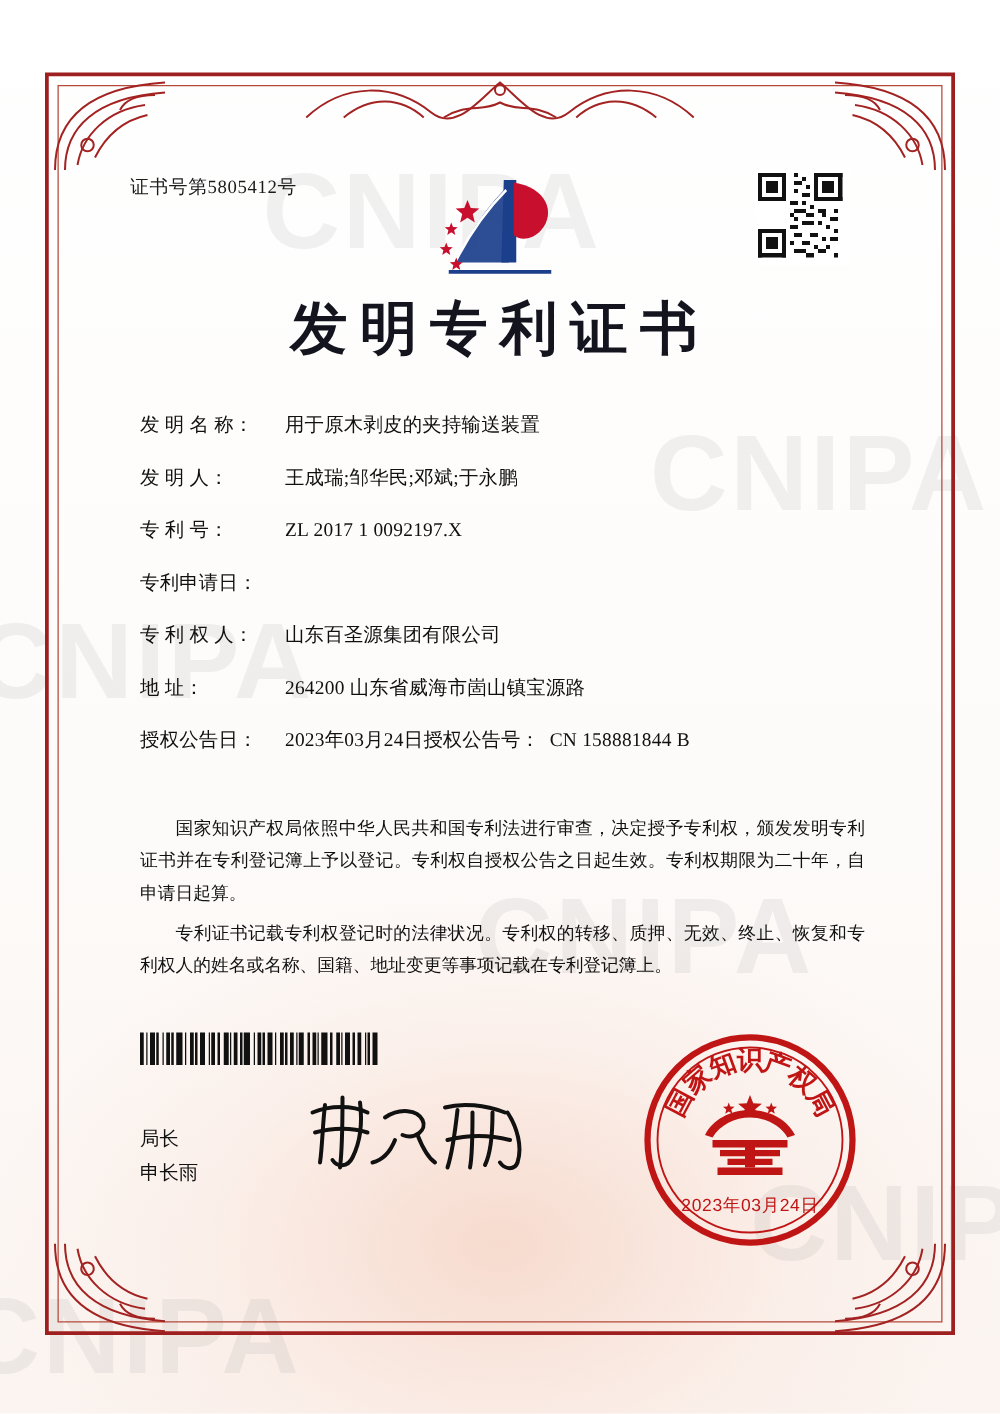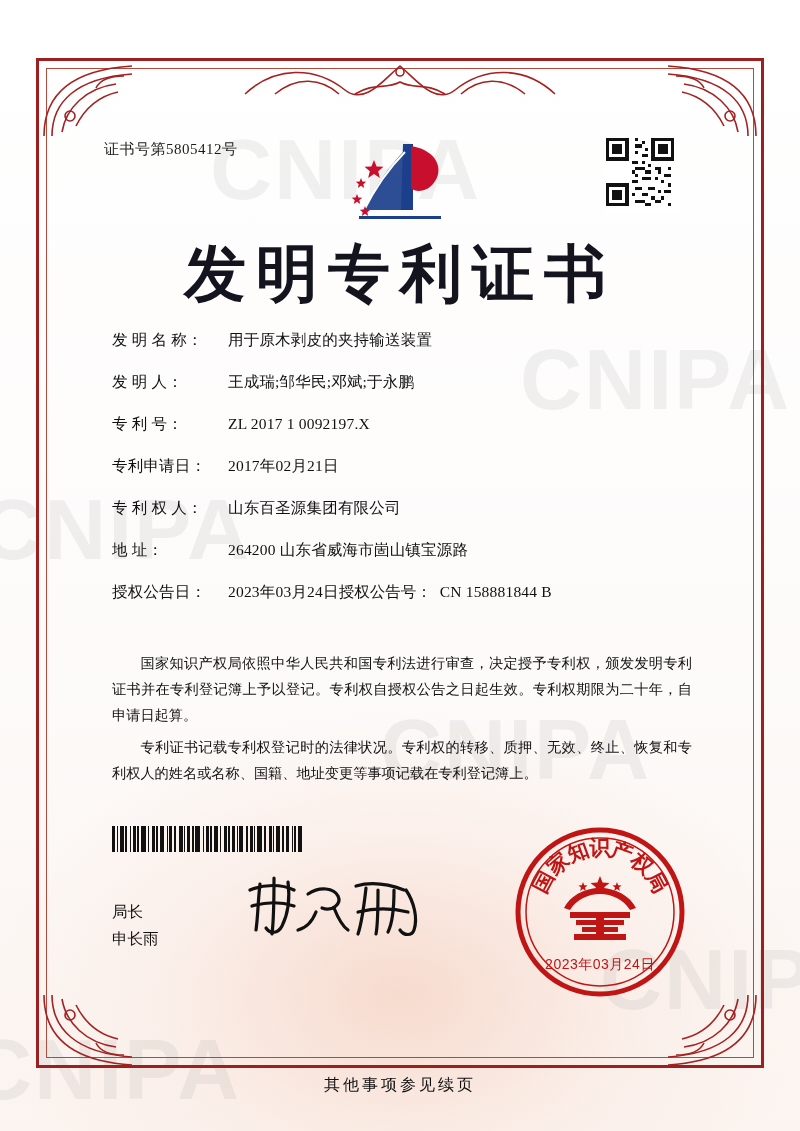--- a/index.html
+++ b/index.html
@@ -97,21 +97,21 @@
     top: 140px;
     width: 118px; height: 86px;
   }
   .logo svg { display:block; width:100%; height:100%; }
 
   .main-title {
     position: absolute;
     left: 0; right: 0;
     top: 232px;
     text-align: center;
-    font-size: 62px;
+    font-size: 46px;
     font-weight: 700;
     color: #14141e;
     letter-spacing: 10px;
     font-family: Liberation Serif, serif;
   }
 
   
   .fields {
     position: absolute;
     left: 112px;
@@ -385,21 +385,20 @@
     <div class="row">
       <span class="lbl">发 明 人：</span>
       <span class="val">王成瑞;邹华民;邓斌;于永鹏</span>
     </div>
     <div class="row">
       <span class="lbl">专 利 号：</span>
       <span class="val">ZL 2017 1 0092197.X</span>
     </div>
     <div class="row">
       <span class="lbl">专利申请日：</span>
-      <span class="val">2017年02月21日</span>
     </div>
     <div class="row">
       <span class="lbl">专 利 权 人：</span>
       <span class="val">山东百圣源集团有限公司</span>
     </div>
     <div class="row">
       <span class="lbl">地 址：</span>
       <span class="val">264200 山东省威海市崮山镇宝源路</span>
     </div>
     <div class="row dual">
@@ -550,15 +549,14 @@
         <g fill="#c01515">
           <polygon points="0,-40 2.6,-33.5 9.5,-33.1 4.2,-28.7 5.9,-22 0,-25.8 -5.9,-22 -4.2,-28.7 -9.5,-33.1 -2.6,-33.5"></polygon>
           <polygon points="-17,-34 -15.8,-30.8 -12.4,-30.6 -15,-28.4 -14.2,-25 -17,-26.9 -19.8,-25 -19,-28.4 -21.6,-30.6 -18.2,-30.8"></polygon>
           <polygon points="17,-34 18.2,-30.8 21.6,-30.6 19,-28.4 19.8,-25 17,-26.9 14.2,-25 15,-28.4 12.4,-30.6 15.8,-30.8"></polygon>
         </g>
       </g>
     </svg>
   </div>
   <div class="seal-date">2023年03月24日</div>
 
-  <div class="footer-note">其他事项参见续页</div>
 
 </div>
 
 </body></html>

